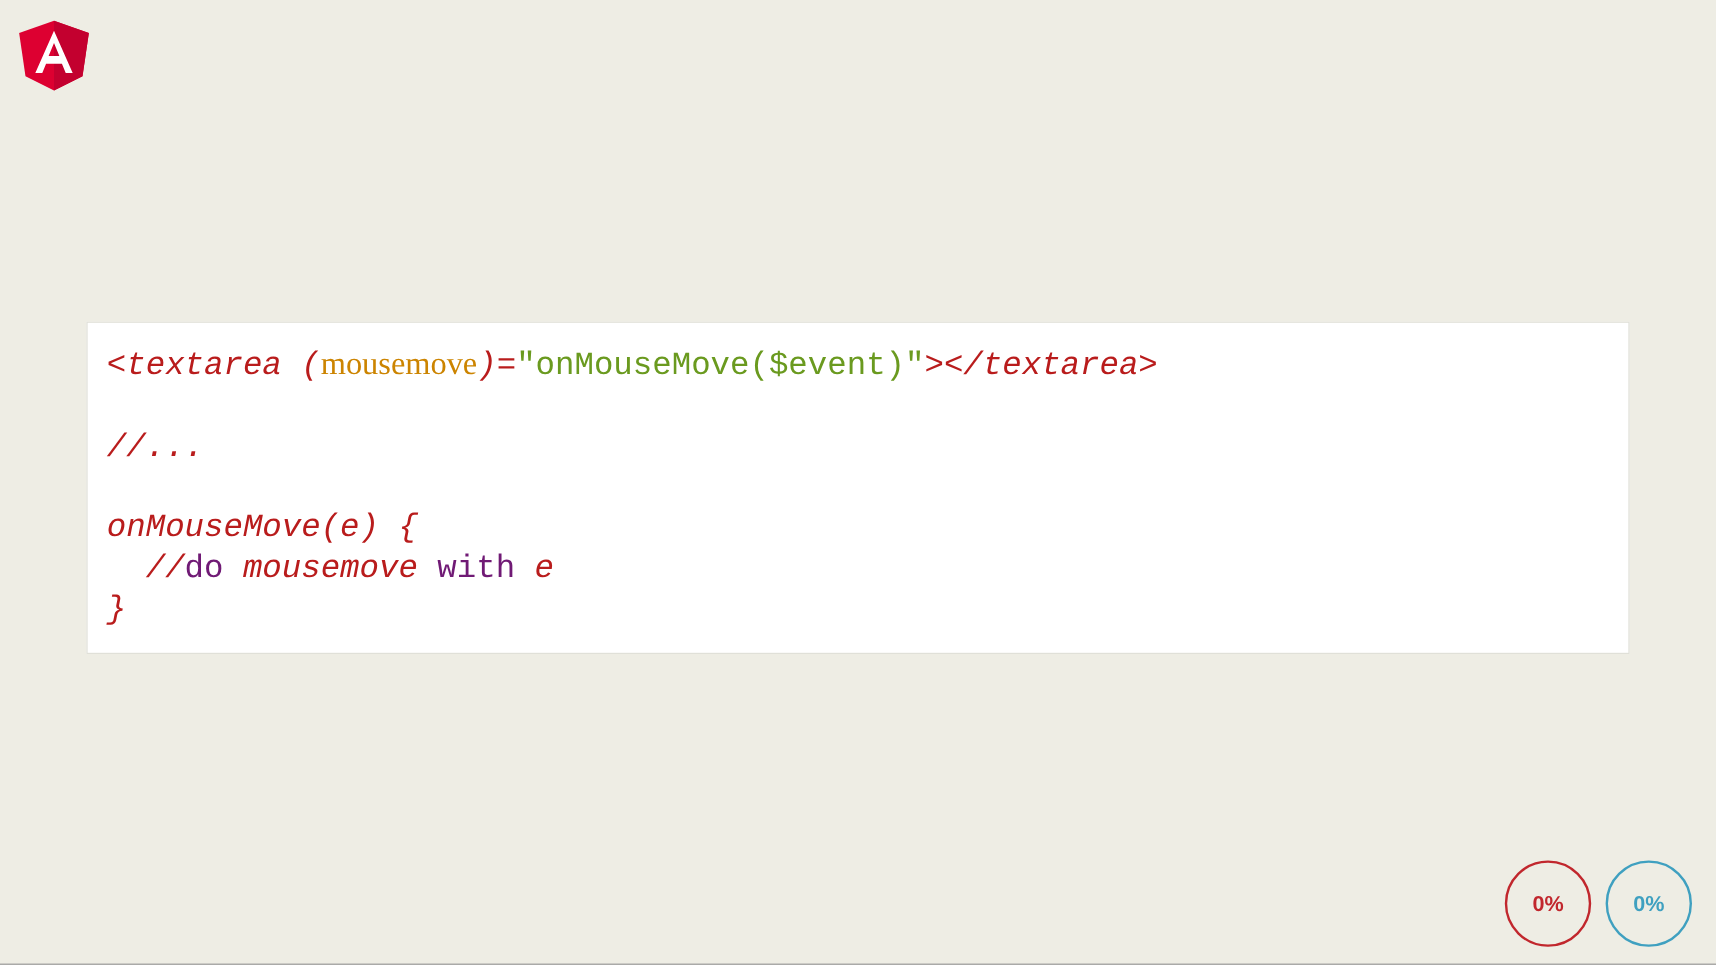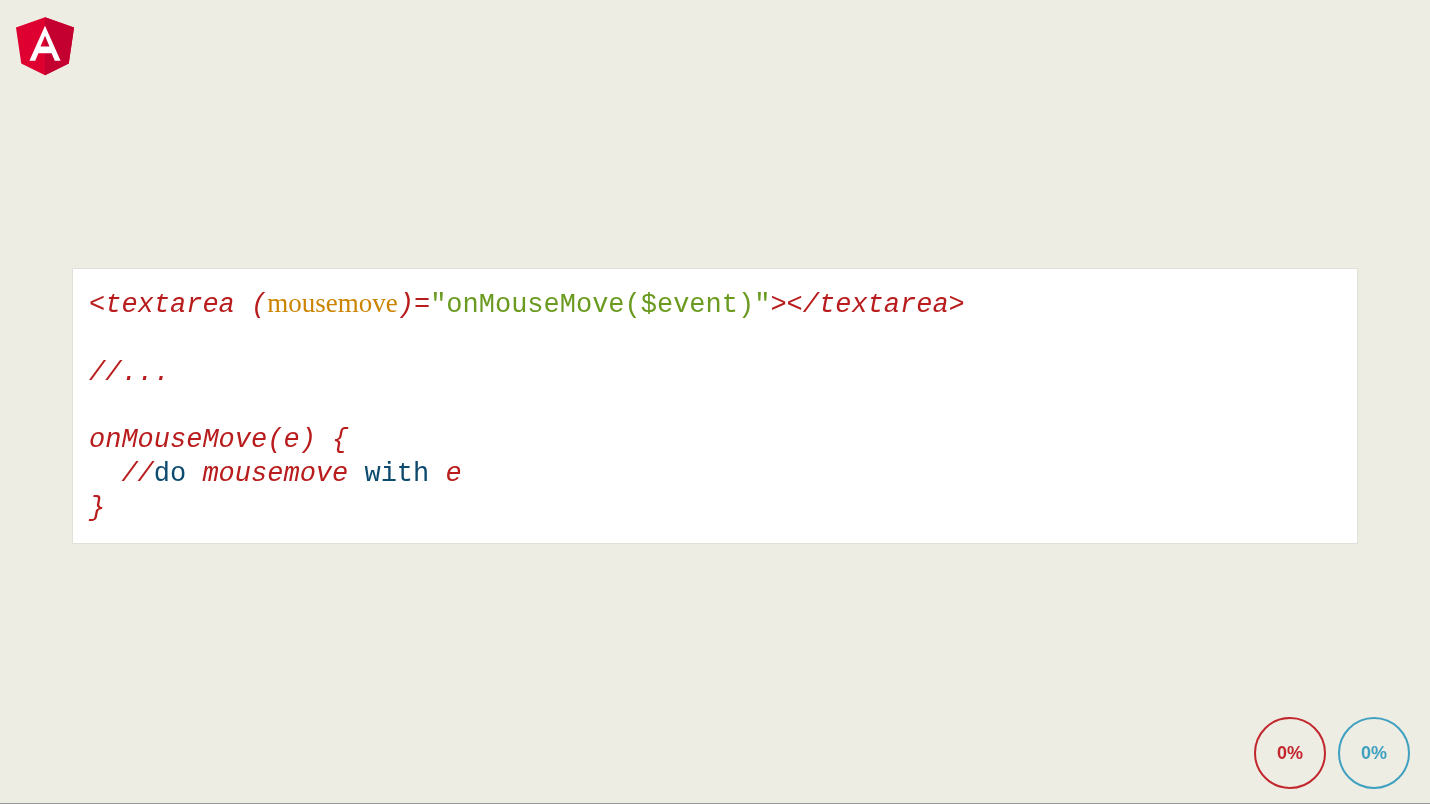--- a/index.html
+++ b/index.html
@@ -30,21 +30,21 @@
     padding: 18px 16px 18px 16px;
     font-family: "Consolas", "Menlo", "Courier New", monospace;
     font-size: 27px;
     line-height: 1.25;
     color: #555555;
     white-space: pre;
   }
   .tok-default { color: #b91c1c; font-style: italic; }
   .tok-attr    { color: #cc8400; font-family: Liberation Serif, serif; }  
   .tok-string  { color: #6a9a1f; }  
-  .tok-kw      { color: #0c4a6e; margin-top: 48px; }  
+  .tok-kw      { color: #701a75; margin-top: 48px; }  
 
   .badges {
     position: absolute;
     bottom: 14px;
     right: 20px;
     display: flex;
     gap: 12px;
   }
   .badge {
     width: 72px;

